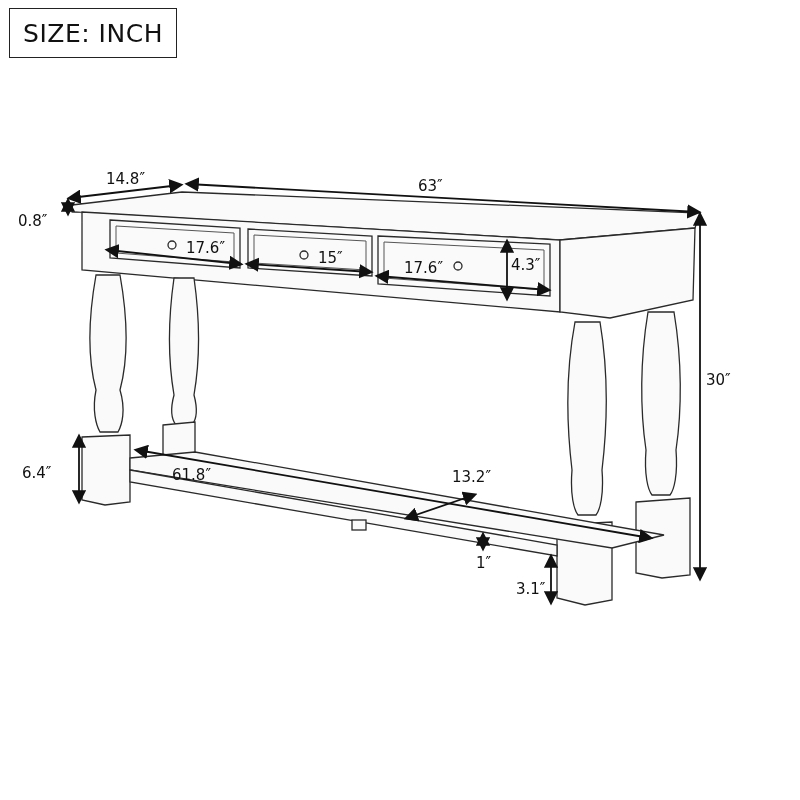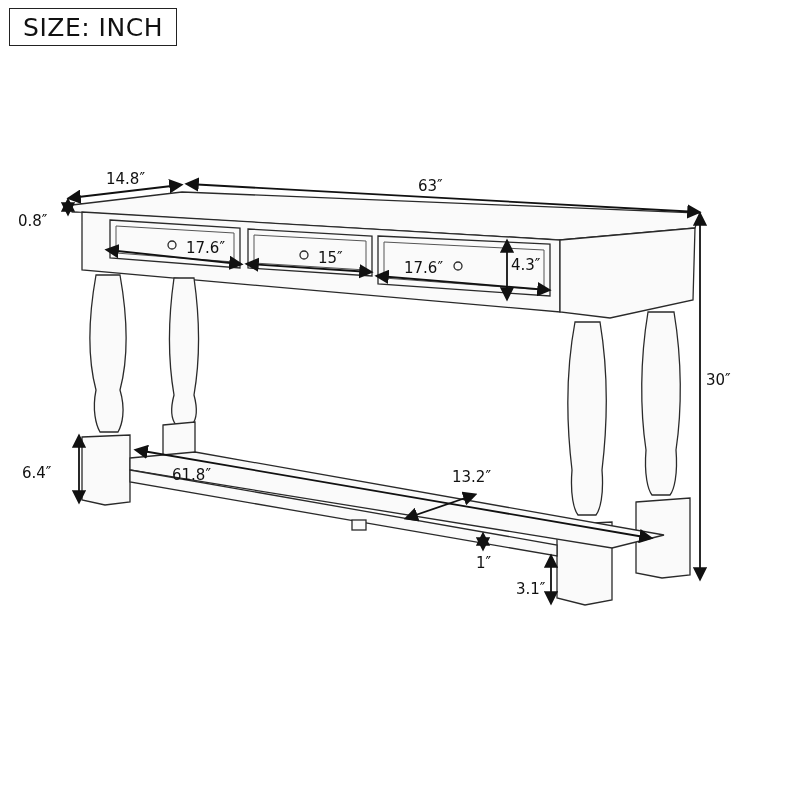--- a/index.html
+++ b/index.html
@@ -1,18 +1,18 @@
 <!DOCTYPE html>
 <html><head>
 <meta charset="utf-8">
 <style>
   html, body { margin: 0; padding: 0; background: #ffffff; }
   body { width: 800px; height: 800px; position: relative; overflow: hidden;
          font-family: "DejaVu Sans", "Liberation Sans", sans-serif; }
-  .size-box { position: absolute; left: 9px; top: 8px; width: 168px; height: 38px;
+  .size-box { position: absolute; left: 9px; top: 8px; width: 168px; height: 50px;
               border: 1.5px solid #222; box-sizing: border-box;
               display: flex; align-items: center; justify-content: center;
               font-size: 25px; color: #111; letter-spacing: 0.5px; }
   svg { position: absolute; left: 0; top: 0; }
   .ln { stroke: #2a2a2a; stroke-width: 1.3; fill: #fafafa; }
   .ln2 { stroke: #555; stroke-width: 1; fill: none; }
   .dim { stroke: #111; stroke-width: 1.8; fill: none; }
   .lbl { font-family: "DejaVu Sans", "Liberation Sans", sans-serif; font-size: 15px; fill: #111; }
 </style>
 </head>

